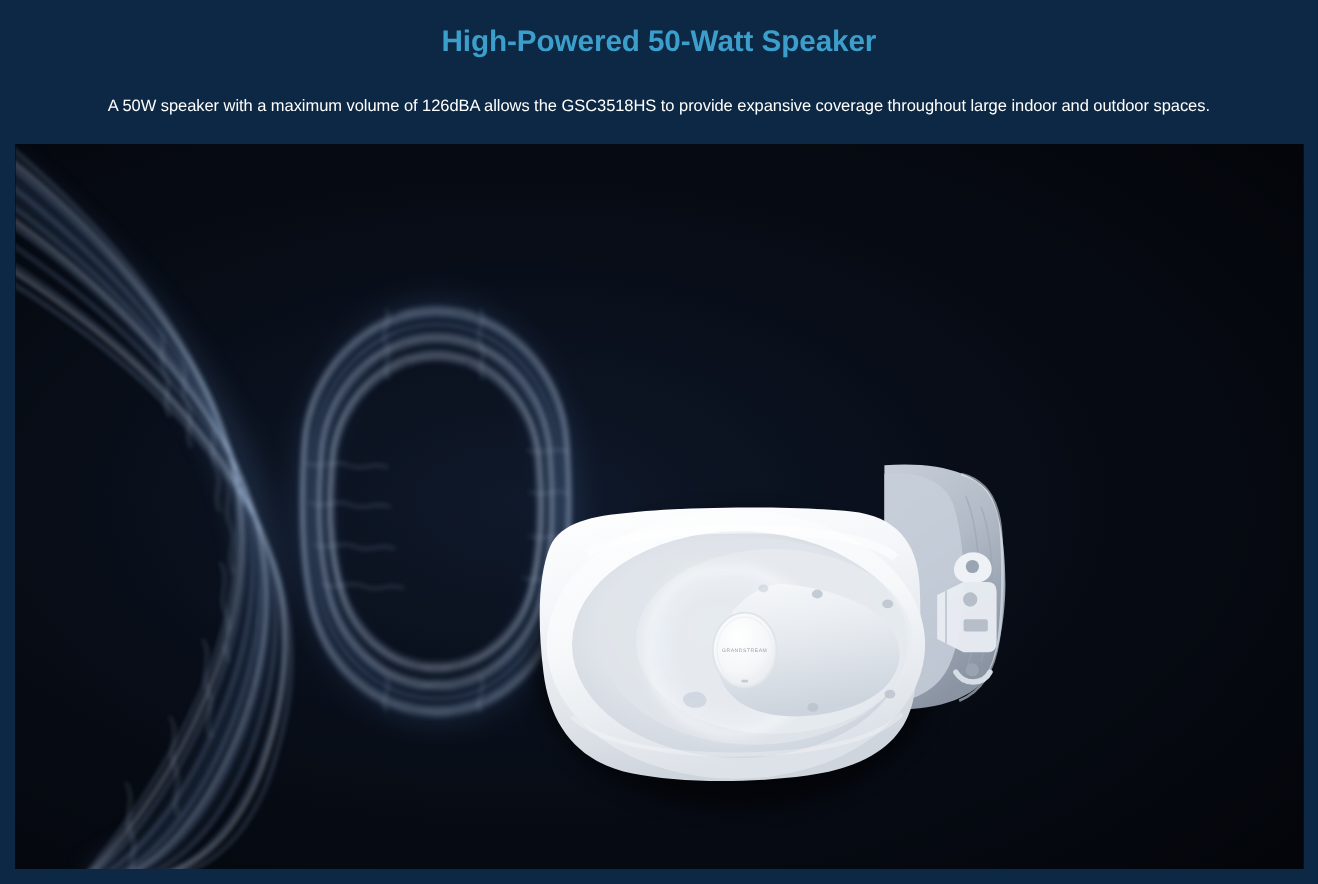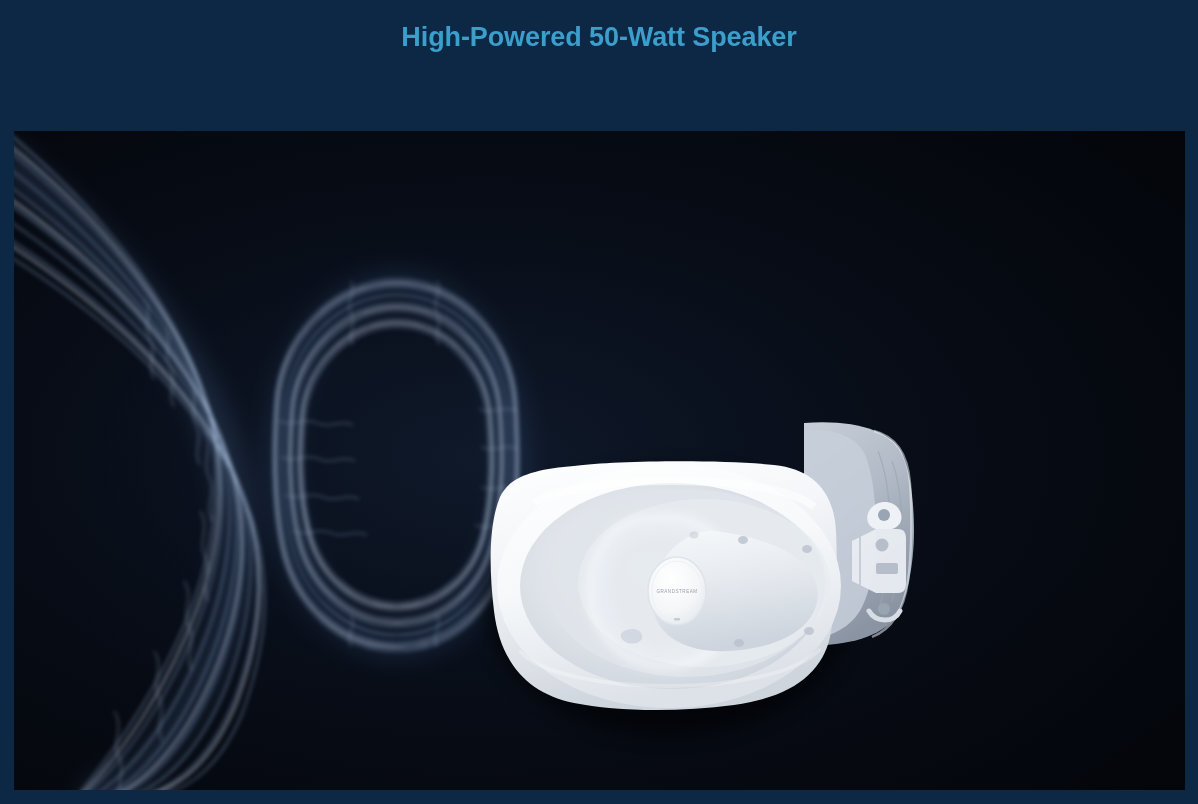--- a/index.html
+++ b/index.html
@@ -65,20 +65,21 @@
   
   .speaker { position:absolute; left:0; top:0; width:100%; height:100%; }
 </style>
 </head>
 <body>
 
 <div class="page">
 
   <h1 class="headline">High-Powered 50-Watt Speaker</h1>
 
+  <p class="subhead">A 50W speaker with a maximum volume of 126dBA allows the GSC3518HS to provide expansive coverage throughout large indoor and outdoor spaces.</p>
 
   <div class="hero">
     <div class="hero-bg"></div>
 
     <svg class="hero-svg" viewBox="0 0 1171 659" preserveAspectRatio="none">
       <defs>
 
         <filter id="soft" x="-40%" y="-40%" width="180%" height="180%">
           <feGaussianBlur stdDeviation="2.2"></feGaussianBlur>
         </filter>

